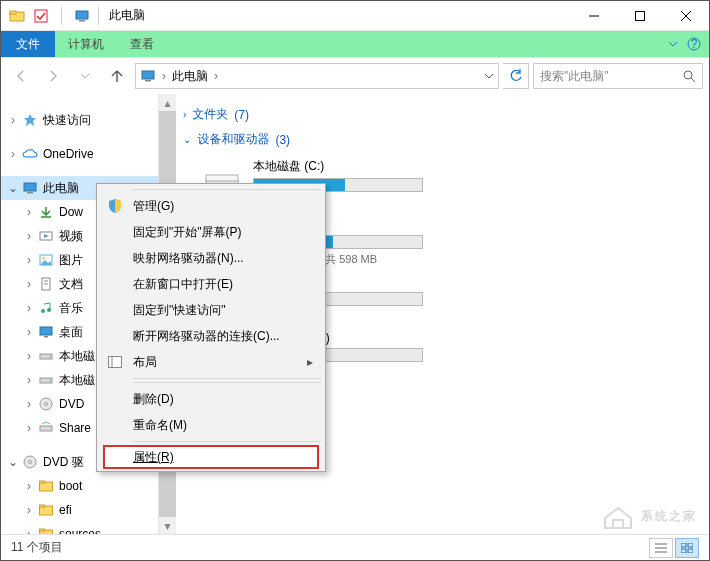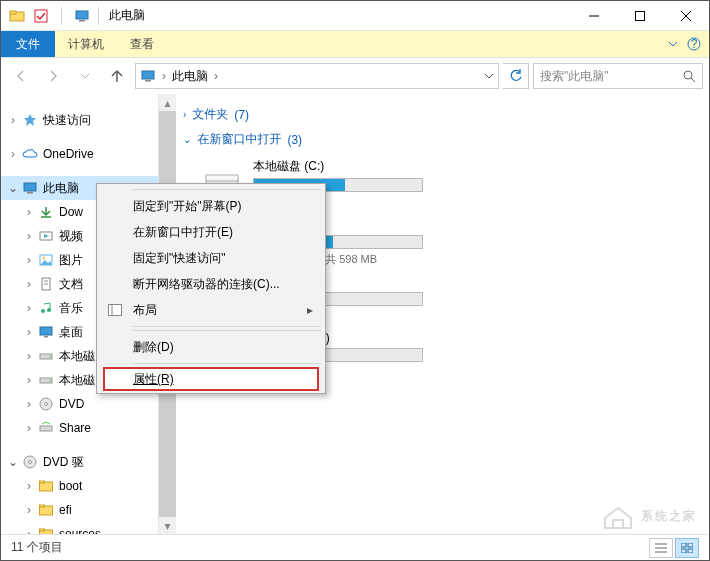--- a/index.html
+++ b/index.html
@@ -8,21 +8,21 @@
 
 .titlebar { height: 30px; background: #fff; display: flex; align-items: center; border-bottom: 1px solid #e5e5e5; }
 .titlebar-icons { display: flex; align-items: center; padding-left: 6px; gap: 4px; }
 .qat-icon { width: 20px; height: 20px; display: flex; align-items: center; justify-content: center; }
 .titlebar-divider { width: 1px; height: 18px; background: #d0d0d0; margin: 0 6px; }
 .titlebar-title { padding-left: 4px; color: #000; }
 .win-controls { margin-left: auto; display: flex; }
 .win-btn { width: 46px; height: 30px; display: flex; align-items: center; justify-content: center; color: #000; }
 
 
-.ribbon { height: 27px; background: #fef9c3; display: flex; align-items: stretch; border-bottom: 1px solid #e1e1e1; }
+.ribbon { height: 27px; background: #86efac; display: flex; align-items: stretch; border-bottom: 1px solid #e1e1e1; }
 .ribbon-file { background: #1979ca; color: #fff; padding: 0 15px; display: flex; align-items: center; }
 .ribbon-tab { padding: 0 13px; display: flex; align-items: center; color: #444; }
 .ribbon-right { margin-left: auto; display: flex; align-items: center; padding-right: 8px; gap: 8px; color: #1979ca; }
 
 
 .addrbar { height: 36px; display: flex; align-items: center; padding: 4px 6px; gap: 4px; }
 .nav-btn { width: 28px; height: 28px; display: flex; align-items: center; justify-content: center; color: #b0b0b0; border-radius: 2px; }
 .nav-btn.enabled { color: #555; }
 .addr-box { flex: 1; height: 26px; border: 1px solid #ccc; display: flex; align-items: center; padding: 0 4px; gap: 4px; }
 .addr-crumb { display: flex; align-items: center; gap: 2px; color: #000; }
@@ -390,21 +390,21 @@
         <div class="thumb"></div>
         <div class="arrow">▾</div>
     </div>
     <div class="group-header">
       <span class="chev">›</span>
       <span>文件夹</span>
       <span class="count">(7)</span>
     </div>
     <div class="group-header">
       <span class="chev">⌄</span>
-      <span>在新窗口中打开</span>
+      <span>设备和驱动器</span>
       <span class="count">(3)</span>
     </div>
     <div class="drives" id="drives">
         <div class="drive">
           <div class="drive-icon">
             <svg width="40" height="36" viewBox="0 0 40 36">
               <rect x="4" y="14" width="32" height="14" rx="1" fill="#e8e8e8" stroke="#b0b0b0"></rect>
               <rect x="4" y="10" width="32" height="6" fill="#f7f7f7" stroke="#b0b0b0"></rect>
               <circle cx="31" cy="21" r="1.5" fill="#46b346"></circle>
             </svg>
@@ -481,21 +481,33 @@
           <rect x="0" y="6" width="5" height="4" fill="none" stroke="#2b6fa0"></rect>
           <rect x="7" y="6" width="5" height="4" fill="none" stroke="#2b6fa0"></rect>
         </svg>
       </div>
   </div>
 </div>
 
 <div class="ctx" id="ctx">
     <div class="ctx-sep"></div>
     <div class="ctx-item">
+      <span class="ico">
+        <svg width="16" height="16" viewBox="0 0 16 16">
+          <path d="M8 1 L14 3 L14 8 Q14 13 8 15 Q2 13 2 8 L2 3 Z" fill="#4aa3df"></path>
+          <path d="M8 1 L8 15 Q14 13 14 8 L14 3 Z" fill="#ffc83d"></path>
+        </svg>
+      </span>
+      <span>管理(G)</span>
+    </div>
+    <div class="ctx-item">
       <span>固定到"开始"屏幕(P)</span>
+    </div>
+    <div class="ctx-item">
+      <span>映射网络驱动器(N)...</span>
     </div>
     <div class="ctx-item">
       <span>在新窗口中打开(E)</span>
     </div>
     <div class="ctx-item">
       <span>固定到"快速访问"</span>
     </div>
     <div class="ctx-item">
       <span>断开网络驱动器的连接(C)...</span>
     </div>
@@ -506,20 +518,23 @@
           <line x1="4" y1="0" x2="4" y2="12" stroke="#888"></line>
         </svg>
       </span>
       <span>布局</span>
       <span class="arrow">▸</span>
     </div>
     <div class="ctx-sep"></div>
     <div class="ctx-sep"></div>
     <div class="ctx-item">
       <span>删除(D)</span>
+    </div>
+    <div class="ctx-item">
+      <span>重命名(M)</span>
     </div>
     <div class="ctx-sep"></div>
     <div class="ctx-highlight">
       <span>属性(R)</span>
     </div>
   </div>
 
 <div class="watermark">
   <svg width="34" height="28" viewBox="0 0 34 28">
       <path d="M4 16 L17 6 L30 16 L30 26 L4 26 Z M12 26 L12 18 L22 18 L22 26" fill="none" stroke="#d9d9d9" stroke-width="2"></path>

